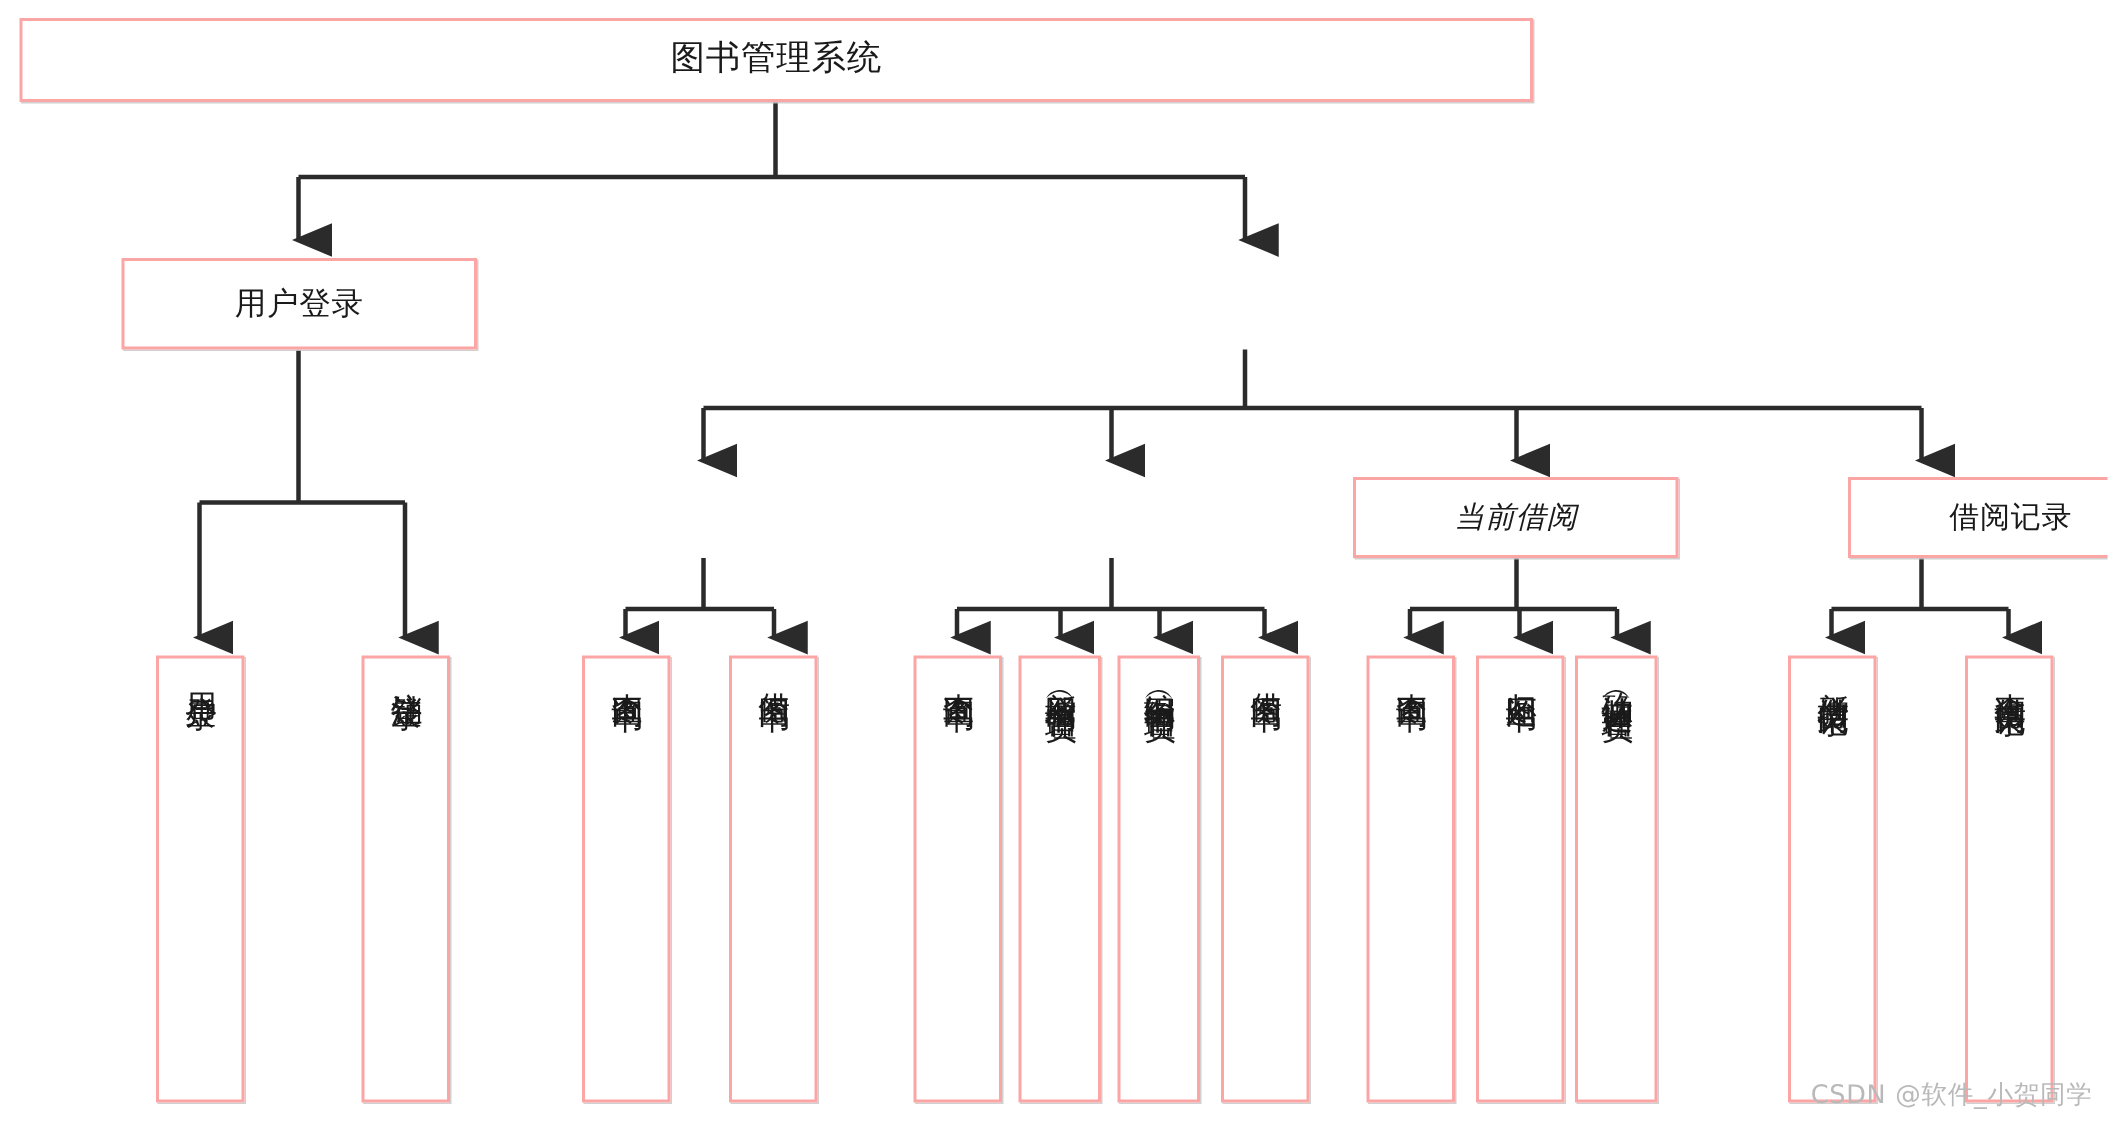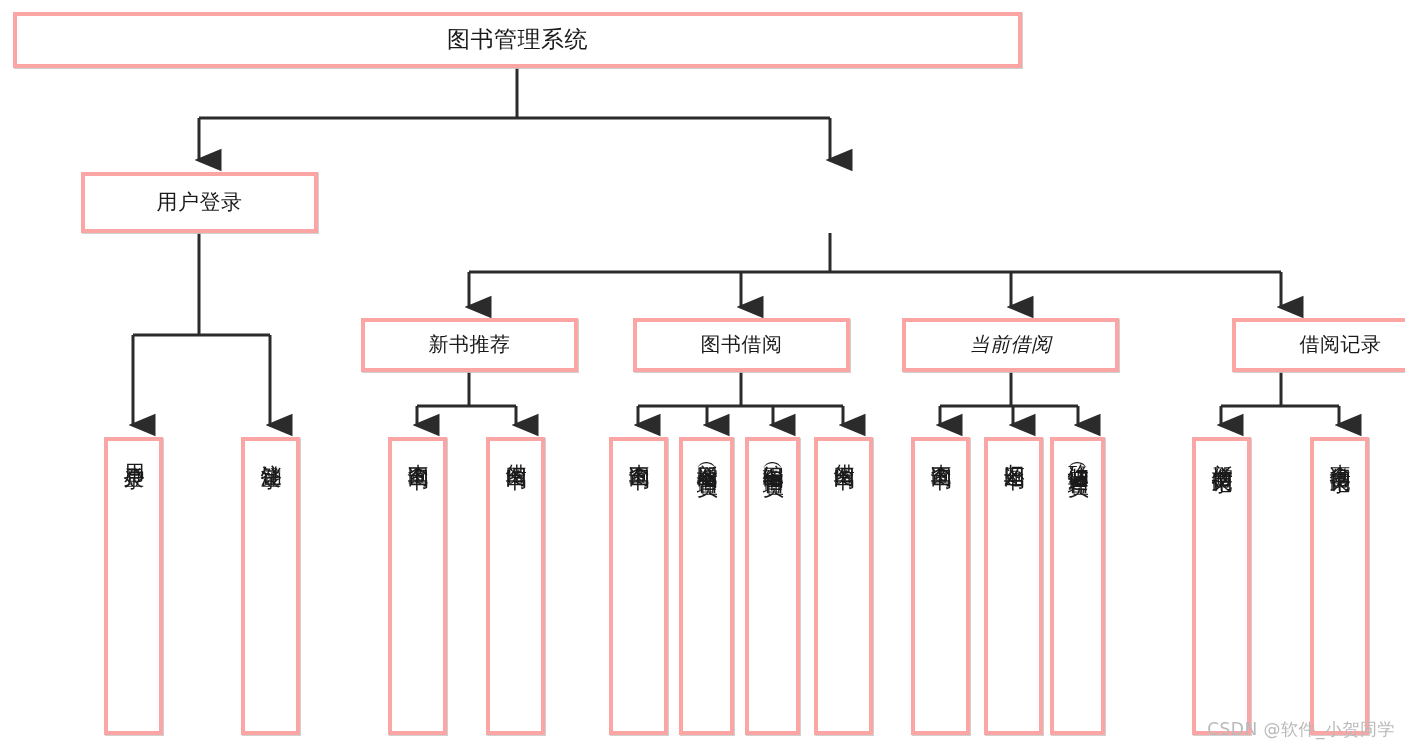--- a/index.html
+++ b/index.html
@@ -25,21 +25,21 @@
     left: 0;
     top: 0;
     width: 1405px;
     height: 747px;
     pointer-events: none;
   }
   .node {
     position: absolute;
     box-sizing: border-box;
     background: #ffffff;
-    border: 4px solid #fca5a5;
+    border: 2px solid #fca5a5;
     box-shadow: 1px 1px 0 rgba(200,200,200,0.85);
     display: flex;
     align-items: center;
     justify-content: center;
     color: #1a1a1a;
     z-index: 2;
   }
   .node .label {
     text-align: center;
     line-height: 1.18;
@@ -135,26 +135,20 @@
   </svg>
 
   <div class="node root" style="left: 13px; top: 12px; width: 1009px; height: 56px;">
     <span class="label">图书管理系统</span>
   </div>
 
   <div class="node lvl2" style="left: 81px; top: 172px; width: 237px; height: 61px;">
     <span class="label">用户登录</span>
   </div>
 
-  <div class="node lvl3" style="left: 361px; top: 318px; width: 217px; height: 54px;">
-    <span class="label">新书推荐</span>
-  </div>
-  <div class="node lvl3" style="left: 633px; top: 318px; width: 217px; height: 54px;">
-    <span class="label">图书借阅</span>
-  </div>
   <div class="node lvl3" style="left: 902px; top: 318px; width: 217px; height: 54px; font-style: italic;">
     <span class="label">当前借阅</span>
   </div>
   <div class="node lvl3" style="left: 1232px; top: 318px; width: 217px; height: 54px;">
     <span class="label">借阅记录</span>
   </div>
 
   <div class="node leaf" style="left: 104px; top: 437px; width: 59px; height: 298px;">
     <span class="label">用户登录</span>
   </div>

